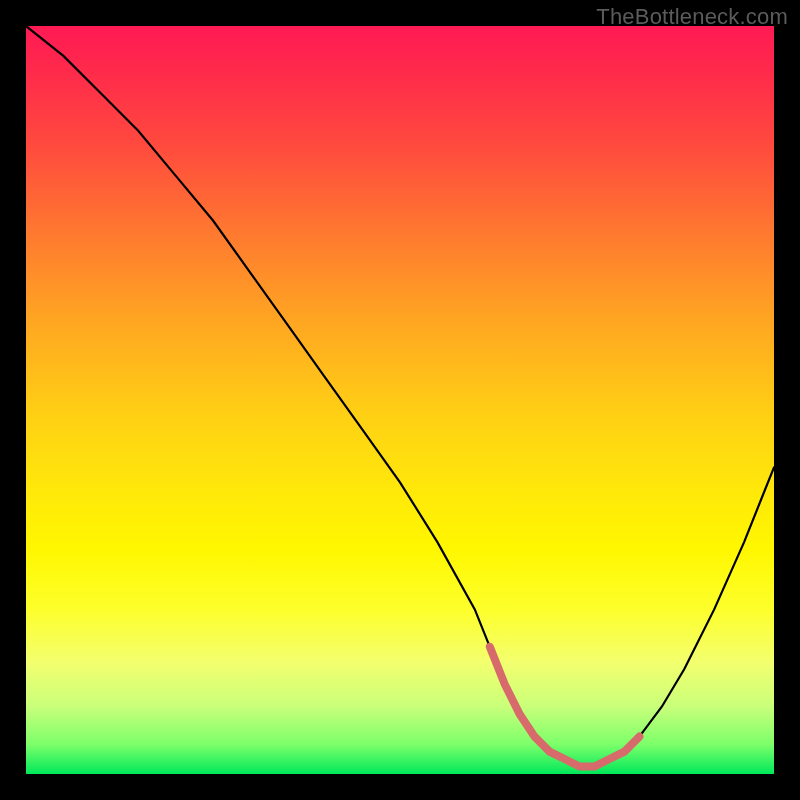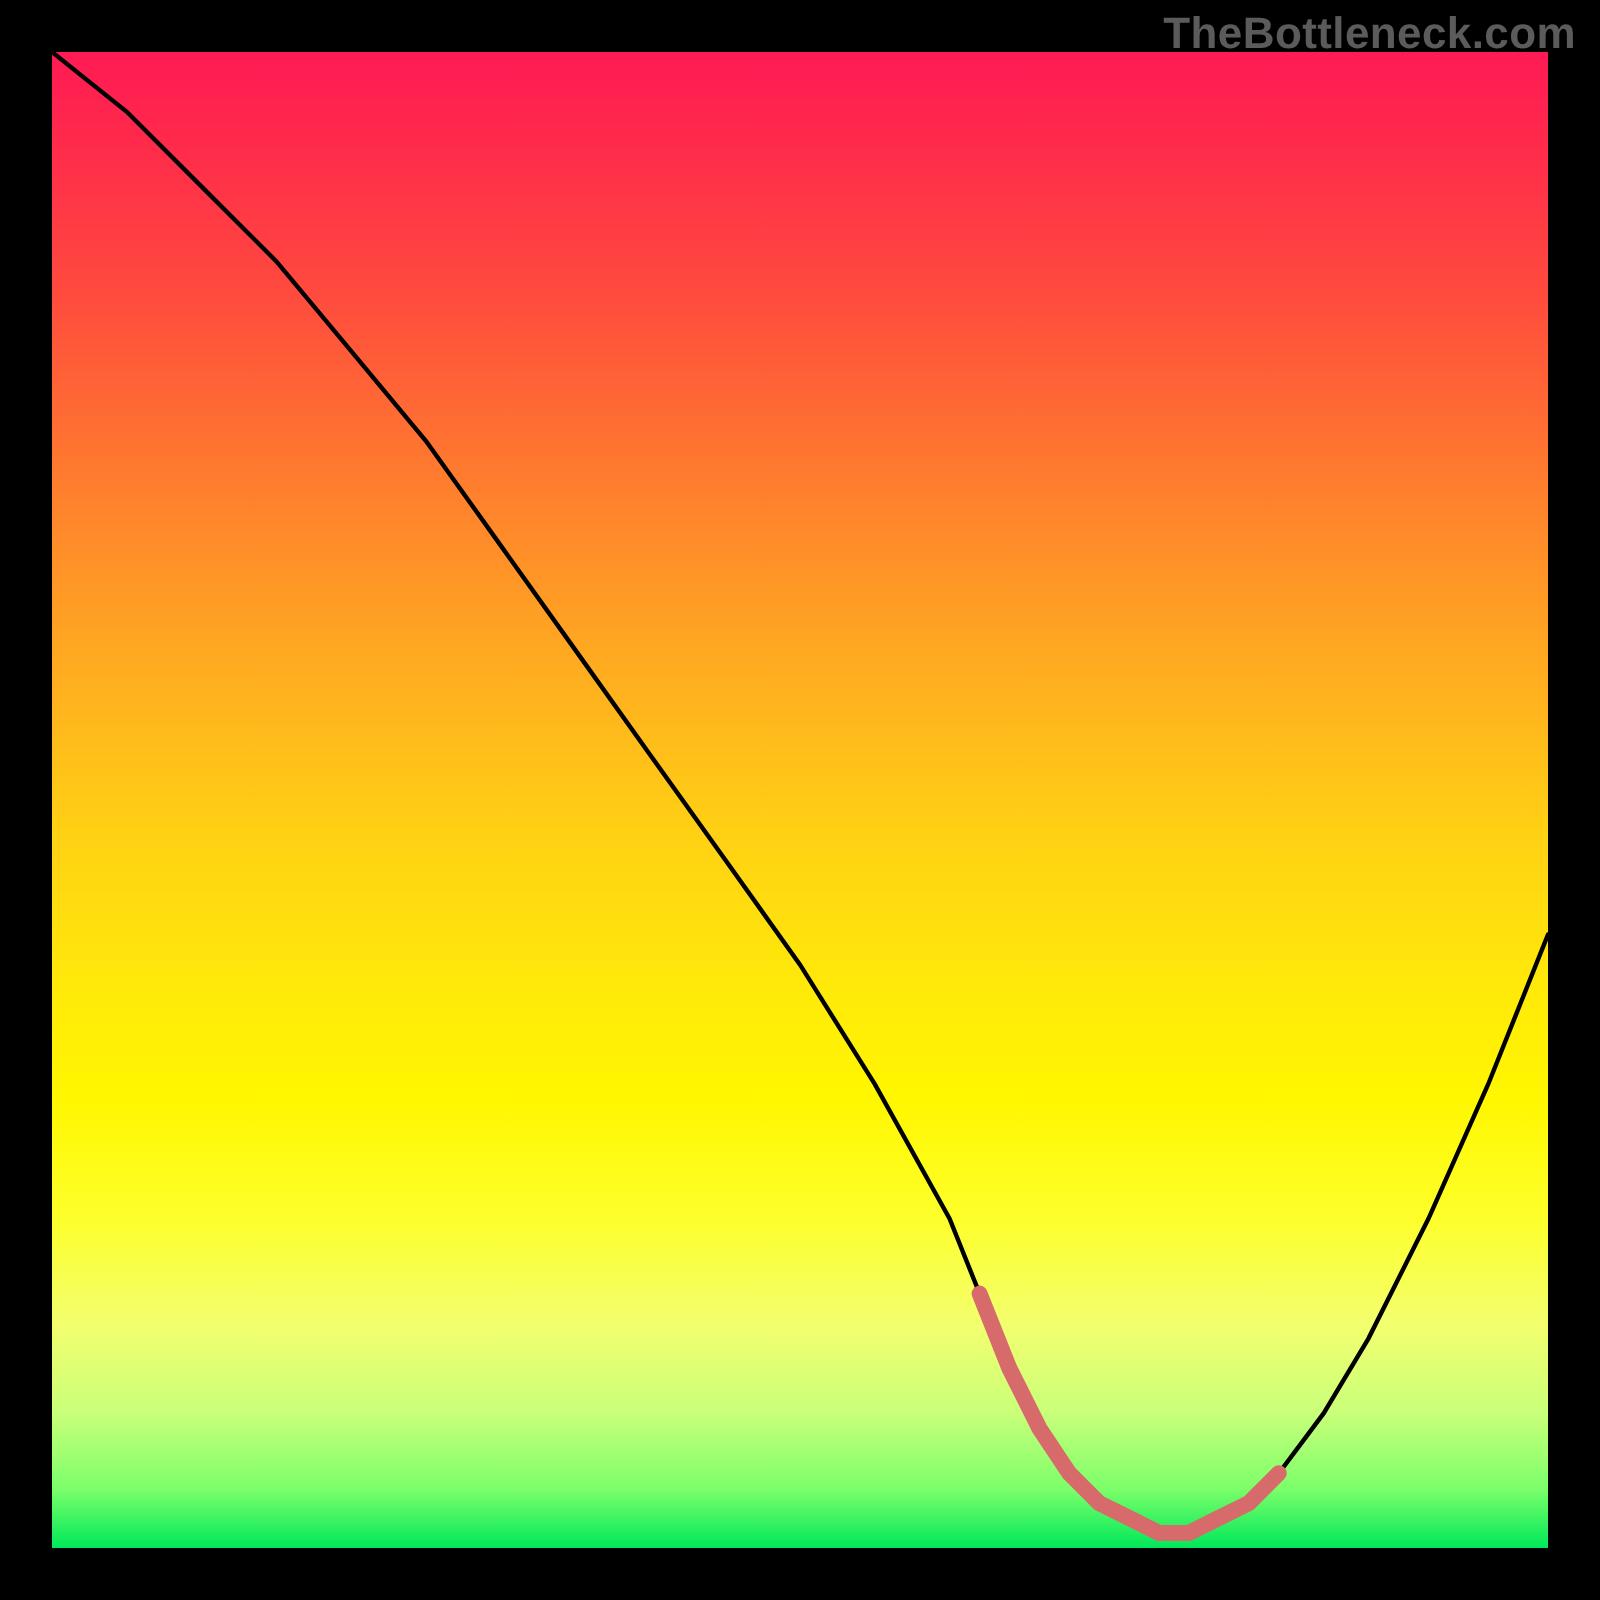--- a/index.html
+++ b/index.html
@@ -32,21 +32,21 @@
       #7dff6a 96%,
       #00e85a 100%
     );
   }
   .watermark {
     position: absolute;
     top: 4px;
     right: 12px;
     font-family: Arial, Helvetica, sans-serif;
     font-size: 22px;
-    font-weight: 700;
+    font-weight: 400;
     color: #5b5b5b;
     letter-spacing: 0.2px;
   }
   svg.curve {
     position: absolute;
     inset: 0;
     width: 100%;
     height: 100%;
   }
 </style>

